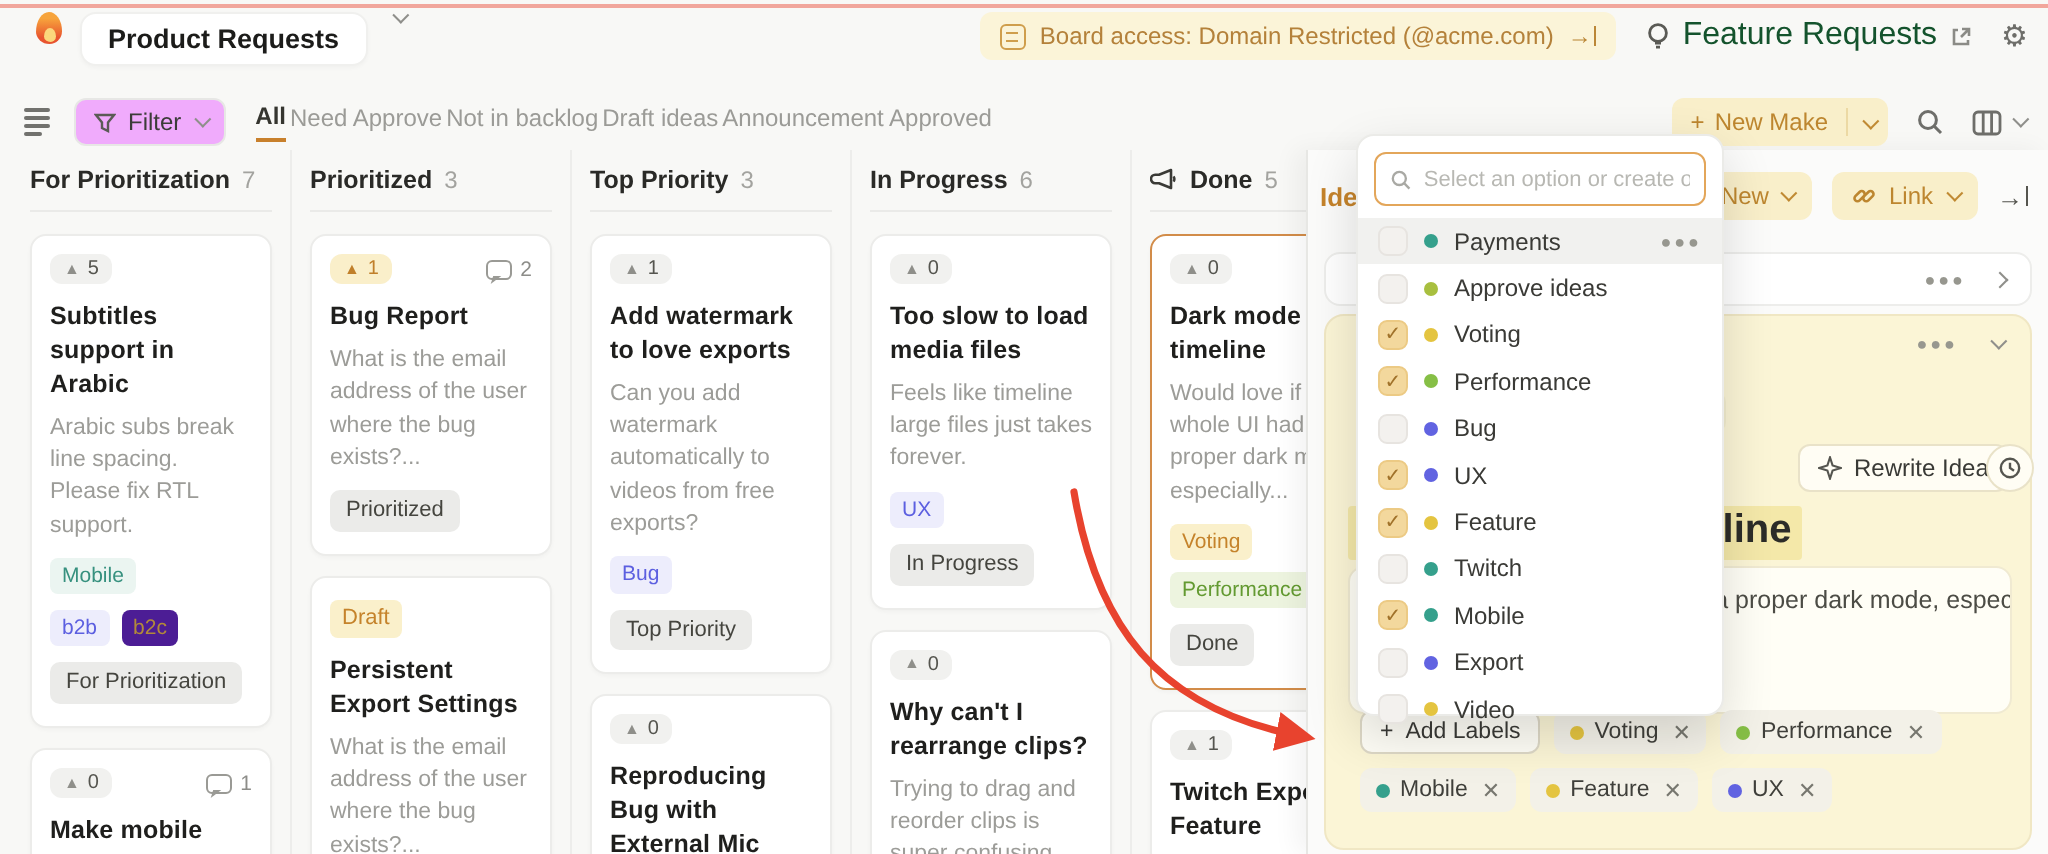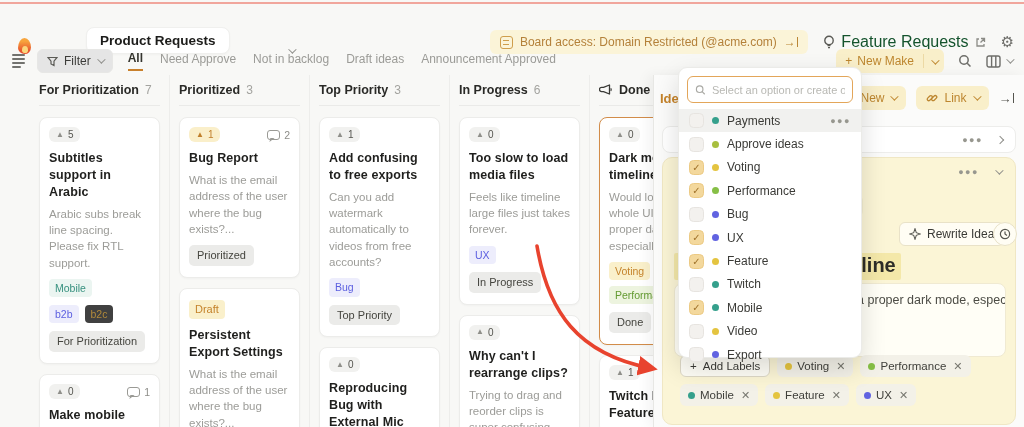--- a/index.html
+++ b/index.html
@@ -5,21 +5,21 @@
   * { box-sizing: border-box; margin: 0; padding: 0; }
   html,body { width:1024px; height:427px; }
   body {
     font-family: "Liberation Sans", sans-serif;
     background:#f8f8f6; color:#222; overflow:hidden; position:relative;
     -webkit-font-smoothing: antialiased;
   }
   .topline { position:absolute; top:2px; left:0; right:0; height:1.5px; background:#f1a69c; z-index:40; }
 
   
-  .app-header { position:absolute; top:18px; left:0; right:0; height:36px; display:flex; align-items:flex-end; padding:0 10px; z-index:6;gap:46px; }
+  .app-header { position:absolute; top:6px; left:0; right:0; height:36px; display:flex; align-items:flex-start; padding:0 10px; z-index:6; }
   .flame { width:13px; height:16px; margin-left:8px; background:linear-gradient(180deg,#f7a43c 20%,#e8542f 80%);
            border-radius:50% 50% 48% 52% / 62% 60% 40% 38%; position:relative; }
   .flame::after { content:""; position:absolute; left:3.5px; bottom:1.5px; width:6px; height:7px; background:#fbd77c; border-radius:50% 50% 45% 55% / 60% 60% 40% 40%; }
   .board-title-box { margin-left:9px; background:#fff; border:1px solid #f0f0ee; border-radius:8px; padding:5px 13px;
                      font-weight:bold; font-size:13.5px; color:#1c1c1a; box-shadow:0 1px 2px rgba(0,0,0,.03); }
   .hdr-right { margin-left:auto; display:flex; align-items:center; gap:15px; }
   .banner { display:flex; align-items:center; gap:7px; background:#fbf4d8; border-radius:6px; height:24px; padding:0 10px;
             color:#b4813a; font-size:12px; }
   .banner-ic { width:13px; height:13px; border:1.3px solid #cf9e4c; border-radius:3px; position:relative; flex:none; }
   .banner-ic::before, .banner-ic::after { content:""; position:absolute; left:2.5px; right:2.5px; height:1.2px; background:#cf9e4c; }
@@ -32,33 +32,33 @@
   
   .chv { display:inline-block; width:6px; height:6px; border-right:1.5px solid #8f8f8b; border-bottom:1.5px solid #8f8f8b; transform:rotate(45deg) translateY(-2px); }
   .chv.r { transform:rotate(-45deg); }
   .chv.orange { border-color:#c08a33; }
 
   
   .toolbar { position:absolute; top:48px; left:0; right:0; height:26px; display:flex; align-items:center; padding:0 12px; z-index:6; }
   .rows-ic { width:13px; display:flex; flex-direction:column; gap:2.4px; margin-right:12px; }
   .rows-ic i { height:1.6px; background:#72726e; border-radius:1px; }
   .rows-ic i:nth-child(4){ width:70%; }
-  .filter-btn { display:flex; align-items:center; gap:6px; background:#e5e5e5; border:1px solid #e7e7e5; border-radius:6px;
+  .filter-btn { display:flex; align-items:center; gap:6px; background:#f0abfc; border:1px solid #e7e7e5; border-radius:6px;
                 height:24px; padding:0 9px; font-size:12px; color:#3c3c39; }
-  .tabs { display:flex; align-items:center; gap:17px; margin-left:15px; font-size:12px; color:#9b9b97; }
+  .tabs { display:flex; align-items:center; gap:2px; margin-left:15px; font-size:12px; color:#9b9b97; }
   .tab { padding-bottom:4px; }
   .tab.active { color:#35352f; font-weight:bold; border-bottom:2px solid #c8802c; }
   .tb-right { margin-left:auto; display:flex; align-items:center; gap:14px; }
   .new-idea-btn { display:flex; align-items:center; background:#f9efca; border-radius:6px; height:24px; color:#bd862f; font-size:12px; }
   .new-idea-btn .main { padding:0 9px; display:flex; gap:5px; align-items:center; }
   .new-idea-btn .split { width:1px; height:14px; background:#ecd9a4; }
   .new-idea-btn .caret { padding:0 7px; }
 
   
-  .board { position:absolute; top:75px; left:0; right:0; bottom:0; display:flex; padding:0 6px; overflow:hidden; z-index:1;margin-left:24px; }
+  .board { position:absolute; top:75px; left:0; right:0; bottom:0; display:flex; padding:0 6px; overflow:hidden; z-index:1; }
   .col { width:140px; flex:none; padding:8px 9px 0; border-right:1px solid #ededeb; }
   .col:last-child { width:170px; border-right:none; }
   .col-head { display:flex; align-items:center; gap:6px; padding-bottom:8px; border-bottom:1px solid #eaeae8; }
   .col-title { font-size:12.5px; font-weight:bold; color:#2a2a27; white-space:nowrap; }
   .col-count { font-size:12px; color:#a3a39f; }
   .cards { display:flex; flex-direction:column; gap:10px; margin-top:11px; }
   .card { background:#fff; border:1px solid #ececea; border-radius:8px; padding:9px 9px 11px; box-shadow:0 1px 2px rgba(0,0,0,.03); }
   .card.hl { border:1.5px solid #d28c49; }
   .card-top { display:flex; align-items:center; justify-content:space-between; }
   .vote { display:inline-flex; align-items:center; gap:4px; background:#f1f1ef; border-radius:6px; padding:2px 7px;
@@ -68,21 +68,21 @@
   .tri { font-size:8px; line-height:1; color:#8f8f8a; }
   .cmt { display:inline-flex; align-items:center; gap:4px; color:#8d8d89; font-size:10.5px; }
   .cmt-ic { width:13px; height:10px; border:1.4px solid #9a9a95; border-radius:3px; position:relative; }
   .cmt-ic::after { content:""; position:absolute; left:2px; bottom:-3.5px; border:2.5px solid transparent; border-top-color:#9a9a95; border-left-color:#9a9a95; transform:skewX(-18deg); width:0; height:0; }
   .card h3 { font-size:12.5px; line-height:1.35; color:#1f1f1d; margin-top:8px; letter-spacing:.1px; }
   .card p { font-size:11.5px; line-height:1.42; color:#9c9c98; margin-top:5px; }
   .lrow { display:flex; gap:6px; margin-top:8px; flex-wrap:wrap; }
   .tag { display:inline-block; padding:2px 6px; border-radius:4px; font-size:10.5px; line-height:1.35; white-space:nowrap; }
   .t-teal { color:#37917f; background:#ebf5f1; }
   .t-indigo { color:#5c5fe0; background:#ededfc; }
-  .t-tan { color:#b28a3a; background:#404040; }
+  .t-tan { color:#b28a3a; background:#4c1d95; }
   .t-yellow { color:#c5832b; background:#faf0cb; }
   .t-green { color:#639a31; background:#edf4df; }
   .t-status { color:#45453f; background:#ebebe9; font-size:11px; padding:3px 8px; border-radius:5px; }
 
   
   .drawer { position:absolute; top:75px; left:653px; right:0; bottom:0; background:#fbfbfa; border-left:1px solid #e7e7e4;
             box-shadow:-5px 0 12px rgba(0,0,0,.05); z-index:5; }
   .drawer-section { position:absolute; left:6px; top:16px; color:#c5832b; font-weight:bold; font-size:13px; }
   .drawer-toolbar { position:absolute; right:10px; top:11px; display:flex; align-items:center; gap:10px; }
   .ybtn { display:flex; align-items:center; gap:6px; background:#f9efca; border-radius:6px; height:24px; padding:0 10px;
@@ -290,22 +290,22 @@
       <span class="col-count">3</span>
     </div>
     <div class="cards">
       <div class="card">
         <div class="card-top">
           <span class="vote">
               <span class="tri">▲</span>
               <b>1</b>
             </span>
         </div>
-        <h3>Add confusing to free exports</h3>
-        <p>Can you add watermark automatically to videos from free accounts?</p>
+        <h3>Add watermark to love exports</h3>
+        <p>Can you add watermark automatically to videos from free exports?</p>
         <div class="lrow">
             <span class="tag t-indigo">Bug</span>
           </div>
         <div class="lrow">
             <span class="tag t-status">Top Priority</span>
           </div>
       </div>
       <div class="card">
         <div class="card-top">
           <span class="vote">
@@ -530,27 +530,27 @@
       <span class="dot c-teal"></span>
       <span>Twitch</span>
   </div>
   <div class="dd-opt">
     <span class="cbox on">✓</span>
       <span class="dot c-teal"></span>
       <span>Mobile</span>
   </div>
   <div class="dd-opt">
     <span class="cbox">✓</span>
+      <span class="dot c-indigo"></span>
+      <span>Export</span>
+  </div>
+  <div class="dd-opt">
+    <span class="cbox">✓</span>
       <span class="dot c-yellow"></span>
       <span>Video</span>
-  </div>
-  <div class="dd-opt">
-    <span class="cbox">✓</span>
-      <span class="dot c-indigo"></span>
-      <span>Export</span>
   </div>
 </div>
 
 <svg class="arrow-svg" width="1024" height="427" viewBox="0 0 1024 427">
   <defs>
     <marker id="ah" viewBox="0 0 10 10" refX="6" refY="5" markerWidth="5.5" markerHeight="5.5" orient="auto-start-reverse">
       <path d="M0,0 L10,5 L0,10 Z" fill="#e8432e"></path>
     </marker>
   </defs>
   <path d="M 537 246 C 548 312, 578 354, 650 368" fill="none" stroke="#e8432e" stroke-width="3.6" stroke-linecap="round" marker-end="url(#ah)"></path>

